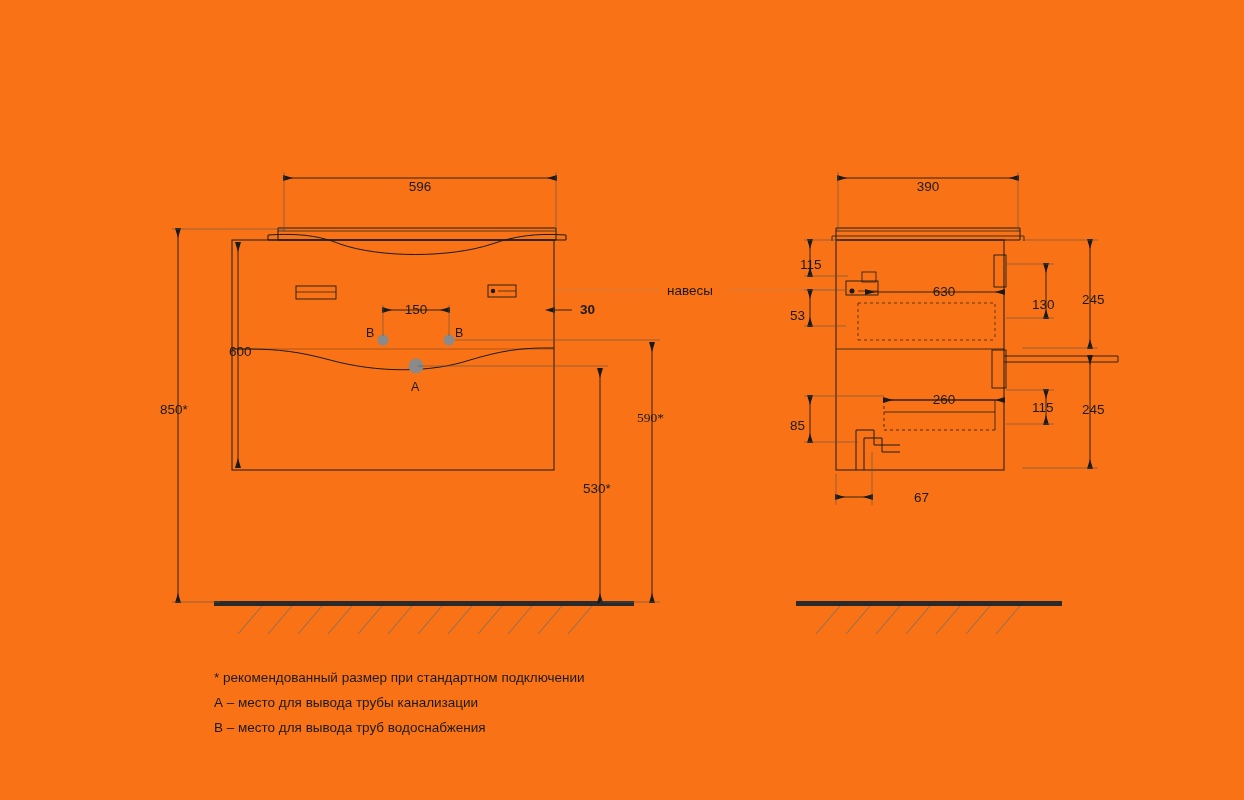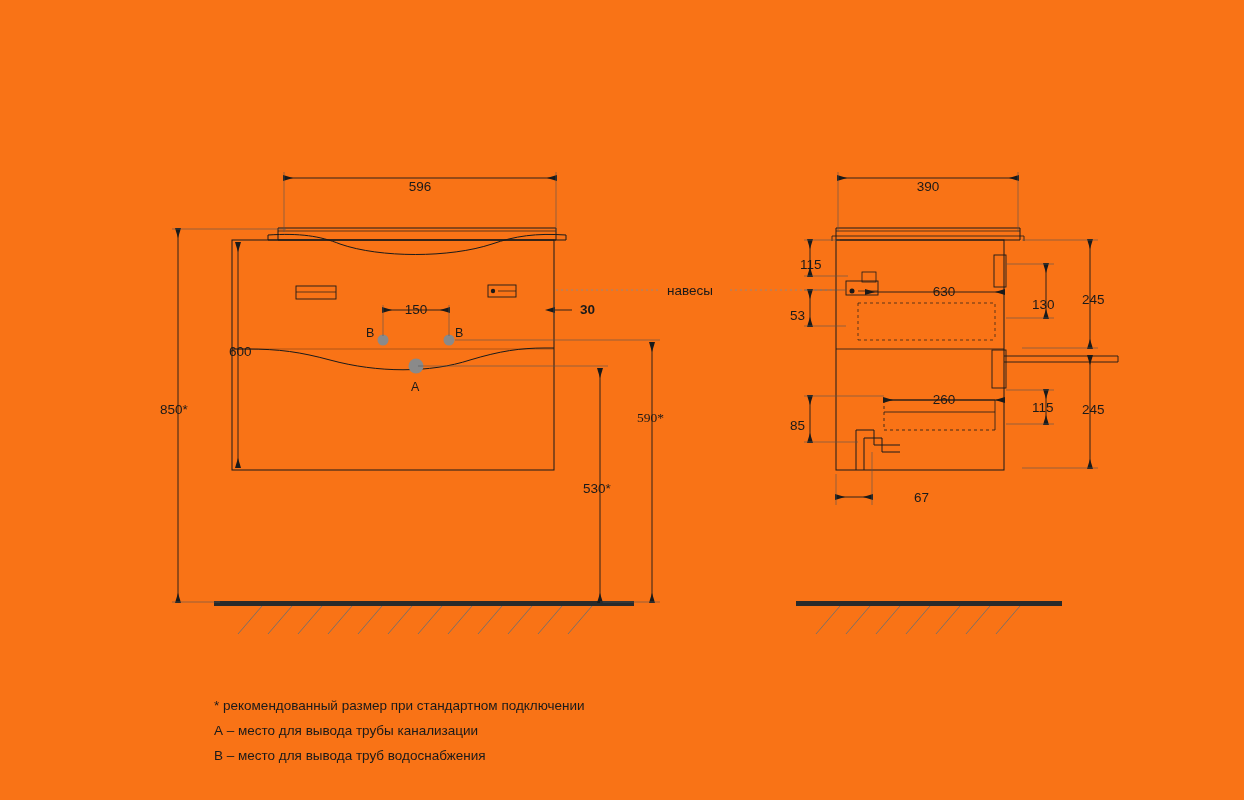--- a/index.html
+++ b/index.html
@@ -31,21 +31,21 @@
     color: #1a1a1a;
     white-space: nowrap;
     line-height: 1;
   }
   .lbl.center {
     transform: translateX(-50%);
   }
   .notes {
     position: absolute;
     left: 214px;
-    top: 693px;
+    top: 665px;
     font-family: "Liberation Sans", sans-serif;
     font-size: 13.5px;
     color: #1a1a1a;
     line-height: 25px;
   }
   .notes div { white-space: nowrap; }
   .marker-letter {
     font-size: 12.5px;
     color: #1a1a1a;
   }

